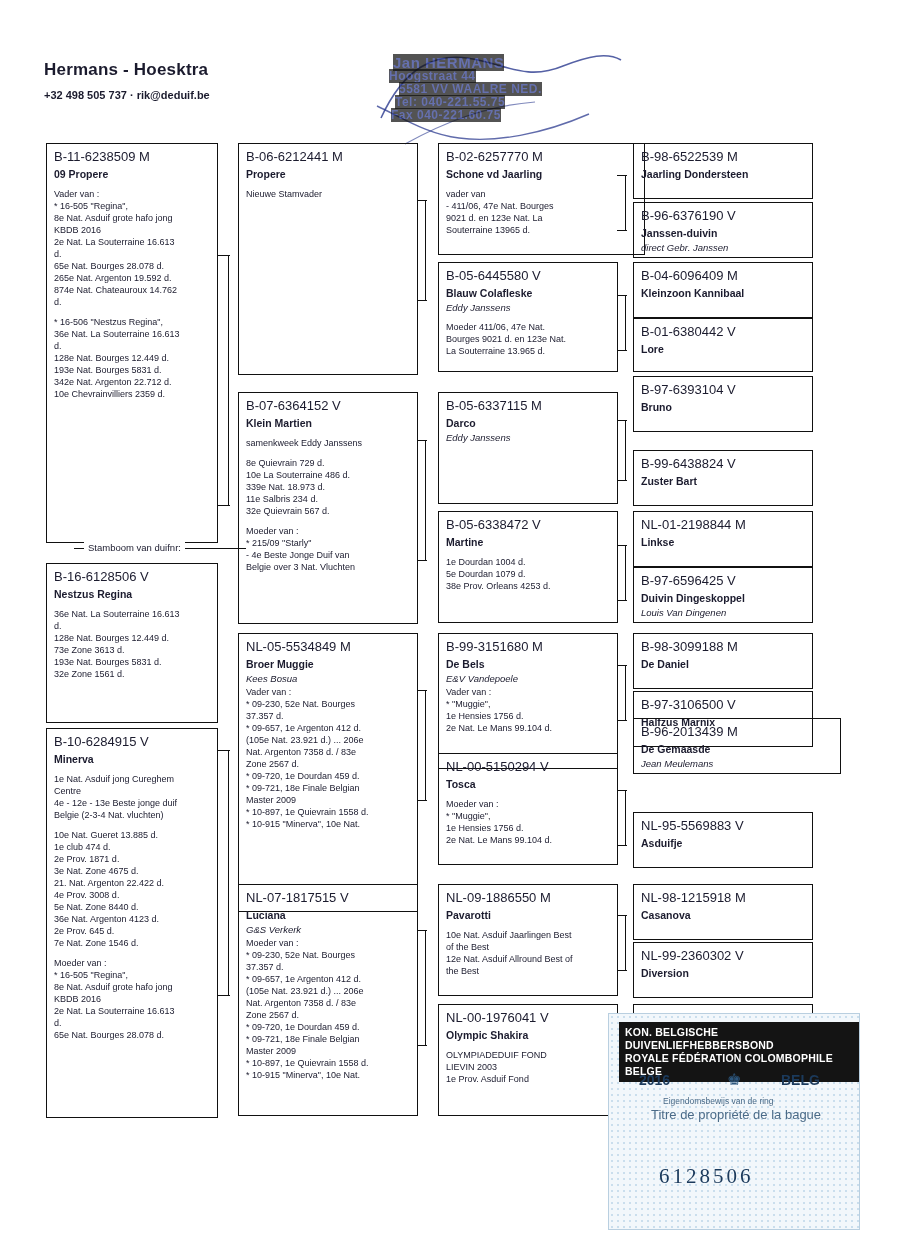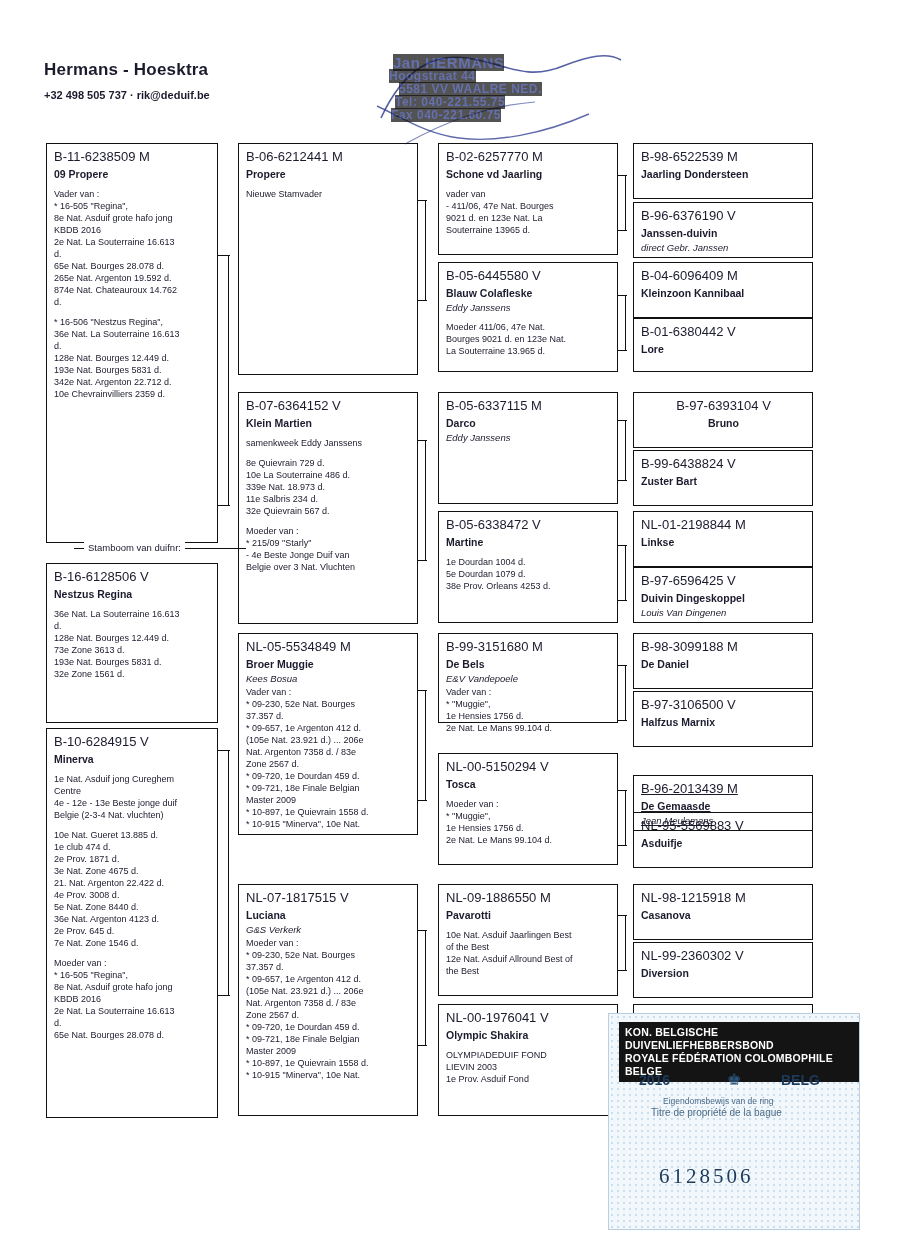--- a/index.html
+++ b/index.html
@@ -51,21 +51,21 @@
     background:#f2f7fb;border:1px solid #b9cfe0;}
   .stamp .dots{position:absolute;inset:0;
     background-image:radial-gradient(#bcd6e8 1px, transparent 1.2px);
     background-size:6px 6px;opacity:.75;}
   .stamp .blk{position:absolute;left:10px;top:8px;width:228px;background:#141414;color:#fff;
     padding:4px 6px;font-size:10.5px;font-weight:bold;line-height:13px;letter-spacing:.2px;}
   .stamp .yr{position:absolute;left:30px;top:58px;font-size:14px;color:#1b3a5c;font-weight:bold;}
   .stamp .belg{position:absolute;left:172px;top:58px;font-size:14px;color:#1b3a5c;font-weight:bold;}
   .stamp .crown{position:absolute;left:118px;top:56px;font-size:16px;color:#2c567d;}
   .stamp .sm1{position:absolute;left:54px;top:82px;font-size:8.5px;color:#4b6b88;}
-  .stamp .sm2{position:absolute;left:42px;top:93px;font-size:10px;color:#4b6b88;}
+  .stamp .sm2{position:absolute;left:42px;top:93px;font-size:13px;color:#4b6b88;}
   .stamp .num{position:absolute;left:50px;top:150px;font-size:21px;color:#1b3a5c;
     font-family:"Liberation Serif", serif;letter-spacing:3px;}
 </style>
 </head>
 <body>
 
 <div class="page">
 
   <div class="hdr">
     <div class="l1">Hermans - Hoesktra</div>
@@ -216,21 +216,21 @@
 10e La Souterraine 486 d.
      339e Nat. 18.973 d.
 11e Salbris 234 d.
 32e Quievrain 567 d.</div>
     <div class="tx sp">Moeder van :
 * 215/09 "Starly"
 - 4e Beste Jonge Duif van
 Belgie over 3 Nat. Vluchten</div>
   </div>
 
-  <div class="bx" style="left:238px;top:633px;width:180px;height:202px;">
+  <div class="bx" style="left:238px;top:633px;width:180px;height:279px;">
     <div class="id">NL-05-5534849 M</div>
     <div class="nm">Broer Muggie</div>
     <div class="it">Kees Bosua</div>
     <div class="tx">Vader van :
 * 09-230, 52e Nat. Bourges
 37.357 d.
 * 09-657, 1e Argenton 412 d.
 (105e Nat. 23.921 d.) ... 206e
 Nat. Argenton 7358 d. / 83e
 Zone 2567 d.
@@ -252,21 +252,21 @@
 (105e Nat. 23.921 d.) ... 206e
 Nat. Argenton 7358 d. / 83e
 Zone 2567 d.
 * 09-720, 1e Dourdan 459 d.
 * 09-721, 18e Finale Belgian
 Master 2009
 * 10-897, 1e Quievrain 1558 d.
 * 10-915 "Minerva", 10e Nat.</div>
   </div>
 
-  <div class="bx" style="left:438px;top:143px;width:180px;height:112px;">
+  <div class="bx" style="left:438px;top:143px;width:207px;height:112px;">
     <div class="id">B-02-6257770 M</div>
     <div class="nm">Schone vd Jaarling</div>
     <div class="tx sp">vader van
 - 411/06, 47e Nat. Bourges
 9021 d. en 123e Nat. La
 Souterraine 13965 d.</div>
   </div>
 
   <div class="bx" style="left:438px;top:262px;width:180px;height:110px;">
     <div class="id">B-05-6445580 V</div>
@@ -284,21 +284,21 @@
   </div>
 
   <div class="bx" style="left:438px;top:511px;width:180px;height:112px;">
     <div class="id">B-05-6338472 V</div>
     <div class="nm">Martine</div>
     <div class="tx sp">1e Dourdan 1004 d.
 5e Dourdan 1079 d.
 38e Prov. Orleans 4253 d.</div>
   </div>
 
-  <div class="bx" style="left:438px;top:633px;width:180px;height:90px;">
+  <div class="bx" style="left:438px;top:633px;width:180px;height:136px;">
     <div class="id">B-99-3151680 M</div>
     <div class="nm">De Bels</div>
     <div class="it">E&amp;V Vandepoele</div>
     <div class="tx">Vader van :
 * "Muggie",
 1e Hensies 1756 d.
 2e Nat. Le Mans 99.104 d.</div>
   </div>
 
   <div class="bx" style="left:438px;top:753px;width:180px;height:112px;">
@@ -337,21 +337,21 @@
     <div class="it">direct Gebr. Janssen</div>
   </div>
   <div class="bx" style="left:633px;top:262px;width:180px;height:56px;">
     <div class="id">B-04-6096409 M</div>
     <div class="nm">Kleinzoon Kannibaal</div>
   </div>
   <div class="bx" style="left:633px;top:318px;width:180px;height:54px;">
     <div class="id">B-01-6380442 V</div>
     <div class="nm">Lore</div>
   </div>
-  <div class="bx" style="left:633px;top:392px;width:180px;height:56px;text-align:center;">
+  <div class="bx" style="left:633px;top:376px;width:180px;height:56px;">
     <div class="id">B-97-6393104 V</div>
     <div class="nm">Bruno</div>
   </div>
   <div class="bx" style="left:633px;top:450px;width:180px;height:56px;">
     <div class="id">B-99-6438824 V</div>
     <div class="nm">Zuster Bart</div>
   </div>
   <div class="bx" style="left:633px;top:511px;width:180px;height:56px;">
     <div class="id">NL-01-2198844 M</div>
     <div class="nm">Linkse</div>
@@ -362,21 +362,21 @@
     <div class="it">Louis Van Dingenen</div>
   </div>
   <div class="bx" style="left:633px;top:633px;width:180px;height:56px;">
     <div class="id">B-98-3099188 M</div>
     <div class="nm">De Daniel</div>
   </div>
   <div class="bx" style="left:633px;top:691px;width:180px;height:56px;">
     <div class="id">B-97-3106500 V</div>
     <div class="nm">Halfzus Marnix</div>
   </div>
-  <div class="bx" style="left:633px;top:775px;width:180px;height:56px;text-decoration:underline;">
+  <div class="bx" style="left:633px;top:718px;width:208px;height:56px;">
     <div class="id">B-96-2013439 M</div>
     <div class="nm">De Gemaasde</div>
     <div class="it">Jean Meulemans</div>
   </div>
   <div class="bx" style="left:633px;top:812px;width:180px;height:56px;">
     <div class="id">NL-95-5569883 V</div>
     <div class="nm">Asduifje</div>
   </div>
   <div class="bx" style="left:633px;top:884px;width:180px;height:56px;">
     <div class="id">NL-98-1215918 M</div>

